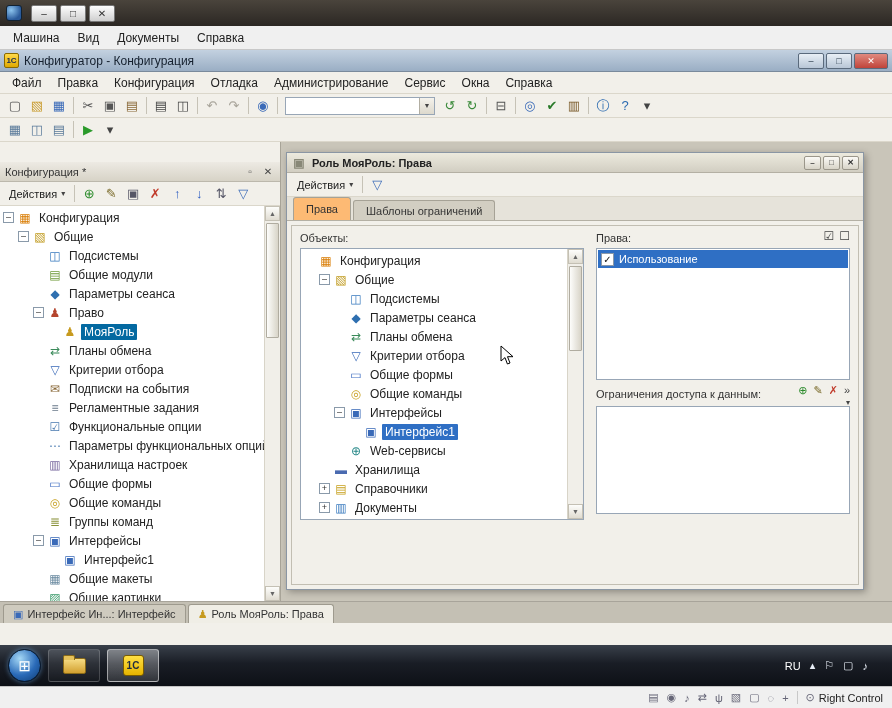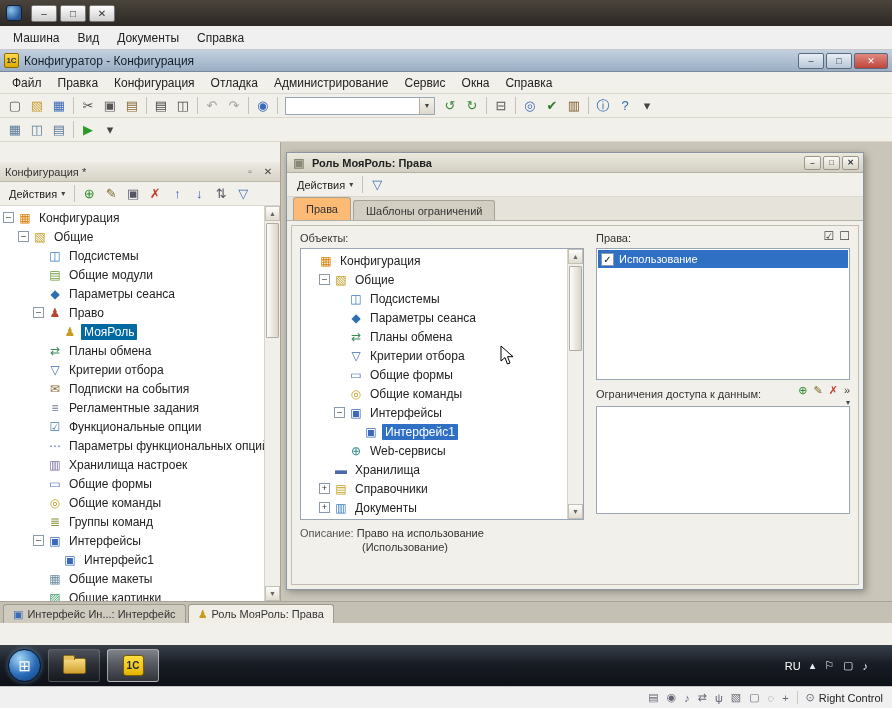--- a/index.html
+++ b/index.html
@@ -501,27 +501,20 @@
                 </div>
               <div class="vscroll">
                 <span class="sb-btn">▲</span>
                 <span class="sb-track">
                     <span class="sb-thumb" style="top:2px;height:85px"></span>
                   </span>
                 <span class="sb-btn">▼</span>
               </div>
             </div>
 
-            <div class="desc">
-              <div>
-                <span class="desc-label">Описание:</span>
-                <span>Право на использование</span>
-              </div>
-              <div class="desc2">(Использование)</div>
-            </div>
 
 
             <span class="small-label rights-label">Права:</span>
             <span class="rights-icons" id="rights-icons">
                 <span style="color: rgb(68, 68, 68);">☑</span>
                 <span style="color: rgb(68, 68, 68);">☐</span>
               </span>
             <div class="rights-box" id="rights-box">
                 <div class="right-row sel">
                   <span class="cb">✓</span>

